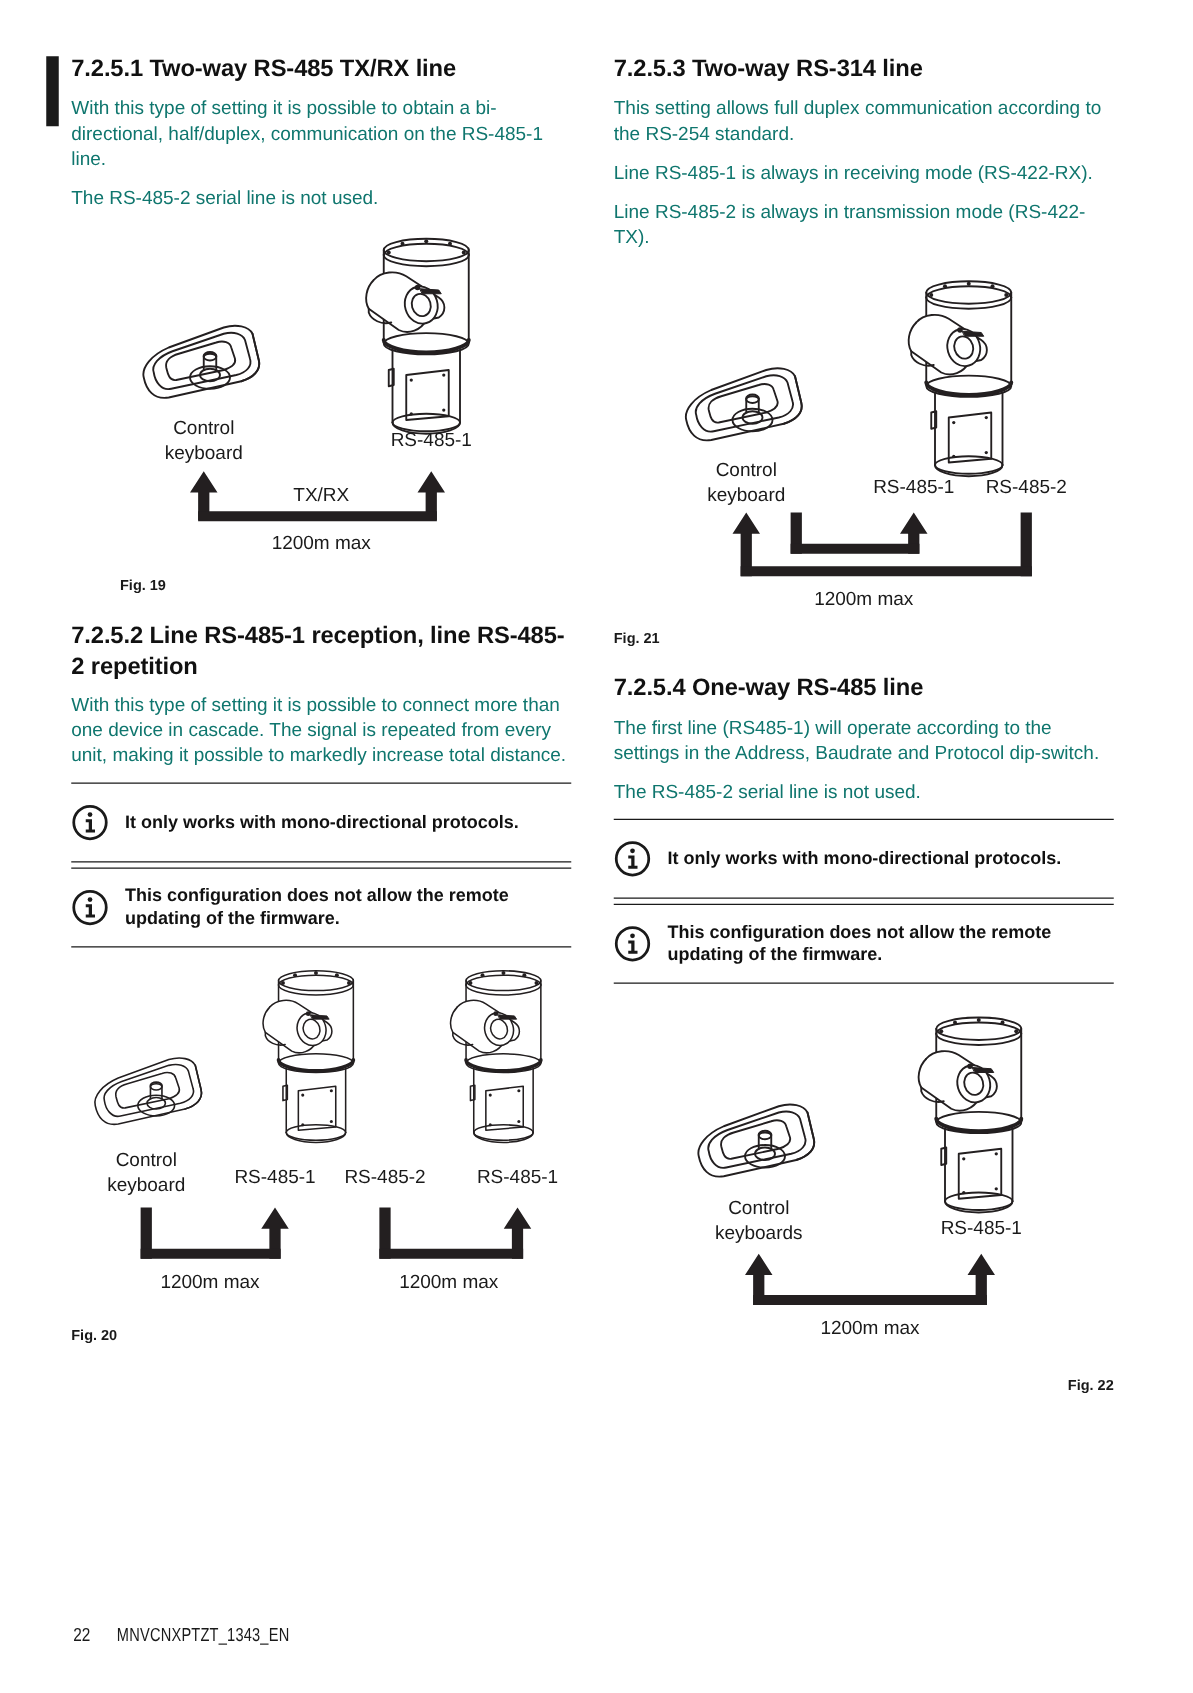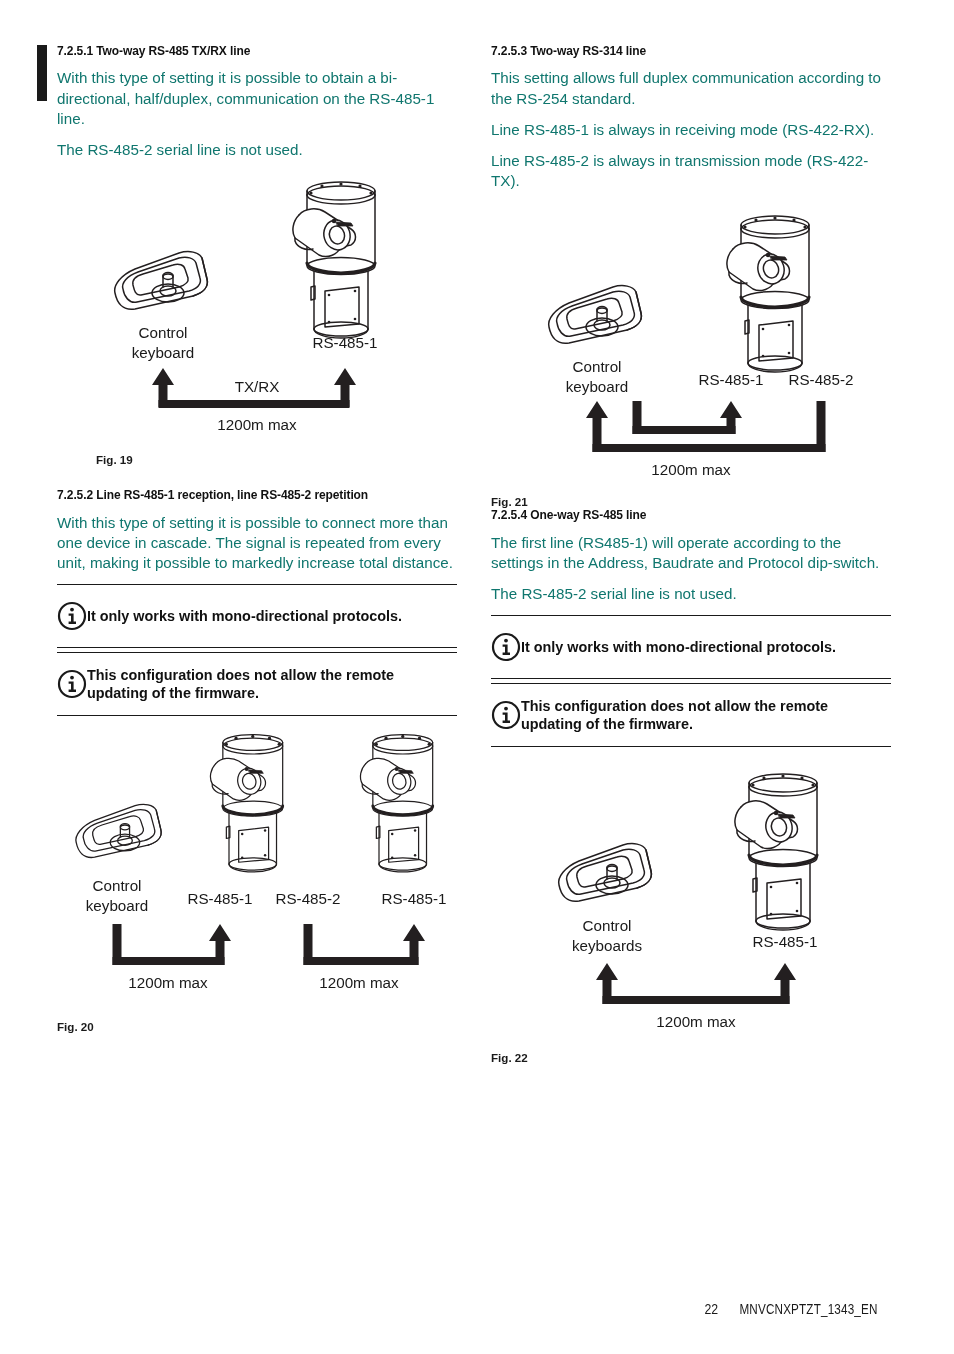--- a/index.html
+++ b/index.html
@@ -43,21 +43,21 @@
   }
   .col {
     position: absolute;
     top: 44px;
     width: 400px;
   }
   .col-left { left: 57px; }
   .col-right { left: 491px; }
 
   h3.heading {
-    font-size: 12px;
+    font-size: 19px;
     font-weight: bold;
     line-height: 1.28;
     margin: 0 0 9px 0;
     letter-spacing: -0.1px;
     color: #111;
   }
 
   p.body {
     font-size: 15.2px;
     line-height: 1.33;
@@ -73,20 +73,21 @@
   }
 
   
   .note {
     position: relative;
     border-top: 1.6px solid #1a1a1a;
     border-bottom: 1.6px solid #1a1a1a;
     padding: 9px 0 9px 0;
     display: flex;
     align-items: center;
+    gap: 13px;
     min-height: 44px;
   }
   .note + .note { border-top: none; margin-top: 4px; border-top: 1.6px solid #1a1a1a;}
   .note-icon {
     flex: 0 0 auto;
     width: 30px; height: 30px;
     position: relative;
   }
   .note-icon svg { display: block; }
   .note-text {
@@ -100,21 +101,21 @@
   .diagram { position: relative; }
   .diagram svg { display: block; }
 
   
   .footer {
     position: absolute;
     left: 57px;
     right: 57px;
     top: 1300px;
     display: flex;
-    justify-content: flex-end;
+    justify-content: flex-start;
     align-items: baseline;
     font-size: 15px;
   }
   .footer .doc-code {
     font-family: "Liberation Sans Narrow", "Liberation Sans", sans-serif;
     transform: scaleX(0.78);
     transform-origin: right baseline;
     letter-spacing: 0.2px;
   }
   .footer .page-num {
@@ -447,21 +448,21 @@
         </g>
 
         <g font-family="Liberation Sans, sans-serif" font-size="15.2" fill="#1a1a1a" text-anchor="middle">
           <text x="200" y="270">1200m max</text>
         </g>
       </svg>
     </div>
 
     <p class="fig-caption" style="margin-top:0px;">Fig. 21</p>
 
-    <h3 class="heading" style="">7.2.5.4 One-way RS-485 line</h3>
+    <h3 class="heading" style="margin-top:22px;">7.2.5.4 One-way RS-485 line</h3>
     <p class="body">The first line (RS485-1) will operate according to the settings in the Address, Baudrate and Protocol dip-switch.</p>
     <p class="body">The RS-485-2 serial line is not used.</p>
 
     <div class="note" style="margin-top:8px;">
       <span class="note-icon">
         <svg width="30" height="30" viewBox="0 0 30 30">
           <circle cx="15" cy="15" r="13" fill="none" stroke="#1a1a1a" stroke-width="2.2"></circle>
           <circle cx="15" cy="8.6" r="1.9" fill="#1a1a1a"></circle>
           <path d="M11.6 12.4 L16.6 12.4 L16.6 20.6 L19 20.6 L19 23 L11.6 23 L11.6 20.6 L14 20.6 L14 14.8 L11.6 14.8 Z" fill="#1a1a1a"></path>
         </svg>
@@ -541,21 +542,21 @@
           <path d="M294 202 L305 219 L298.5 219 L298.5 243 L289.5 243 L289.5 219 L283 219 Z"></path>
           <rect x="111.5" y="235" width="187" height="8"></rect>
         </g>
 
         <g font-family="Liberation Sans, sans-serif" font-size="15.2" fill="#1a1a1a" text-anchor="middle">
           <text x="205" y="266">1200m max</text>
         </g>
       </svg>
     </div>
 
-    <p class="fig-caption" style="margin-top:0px;">Fig. 22</p>
+    <p class="fig-caption" style="margin-top:11px;text-align:right;">Fig. 22</p>
   </div>
 
   <div class="footer">
     <span class="page-num">22</span>
     <span class="doc-code">MNVCNXPTZT_1343_EN</span>
   </div>
 
 </div>
 
 </body></html>

